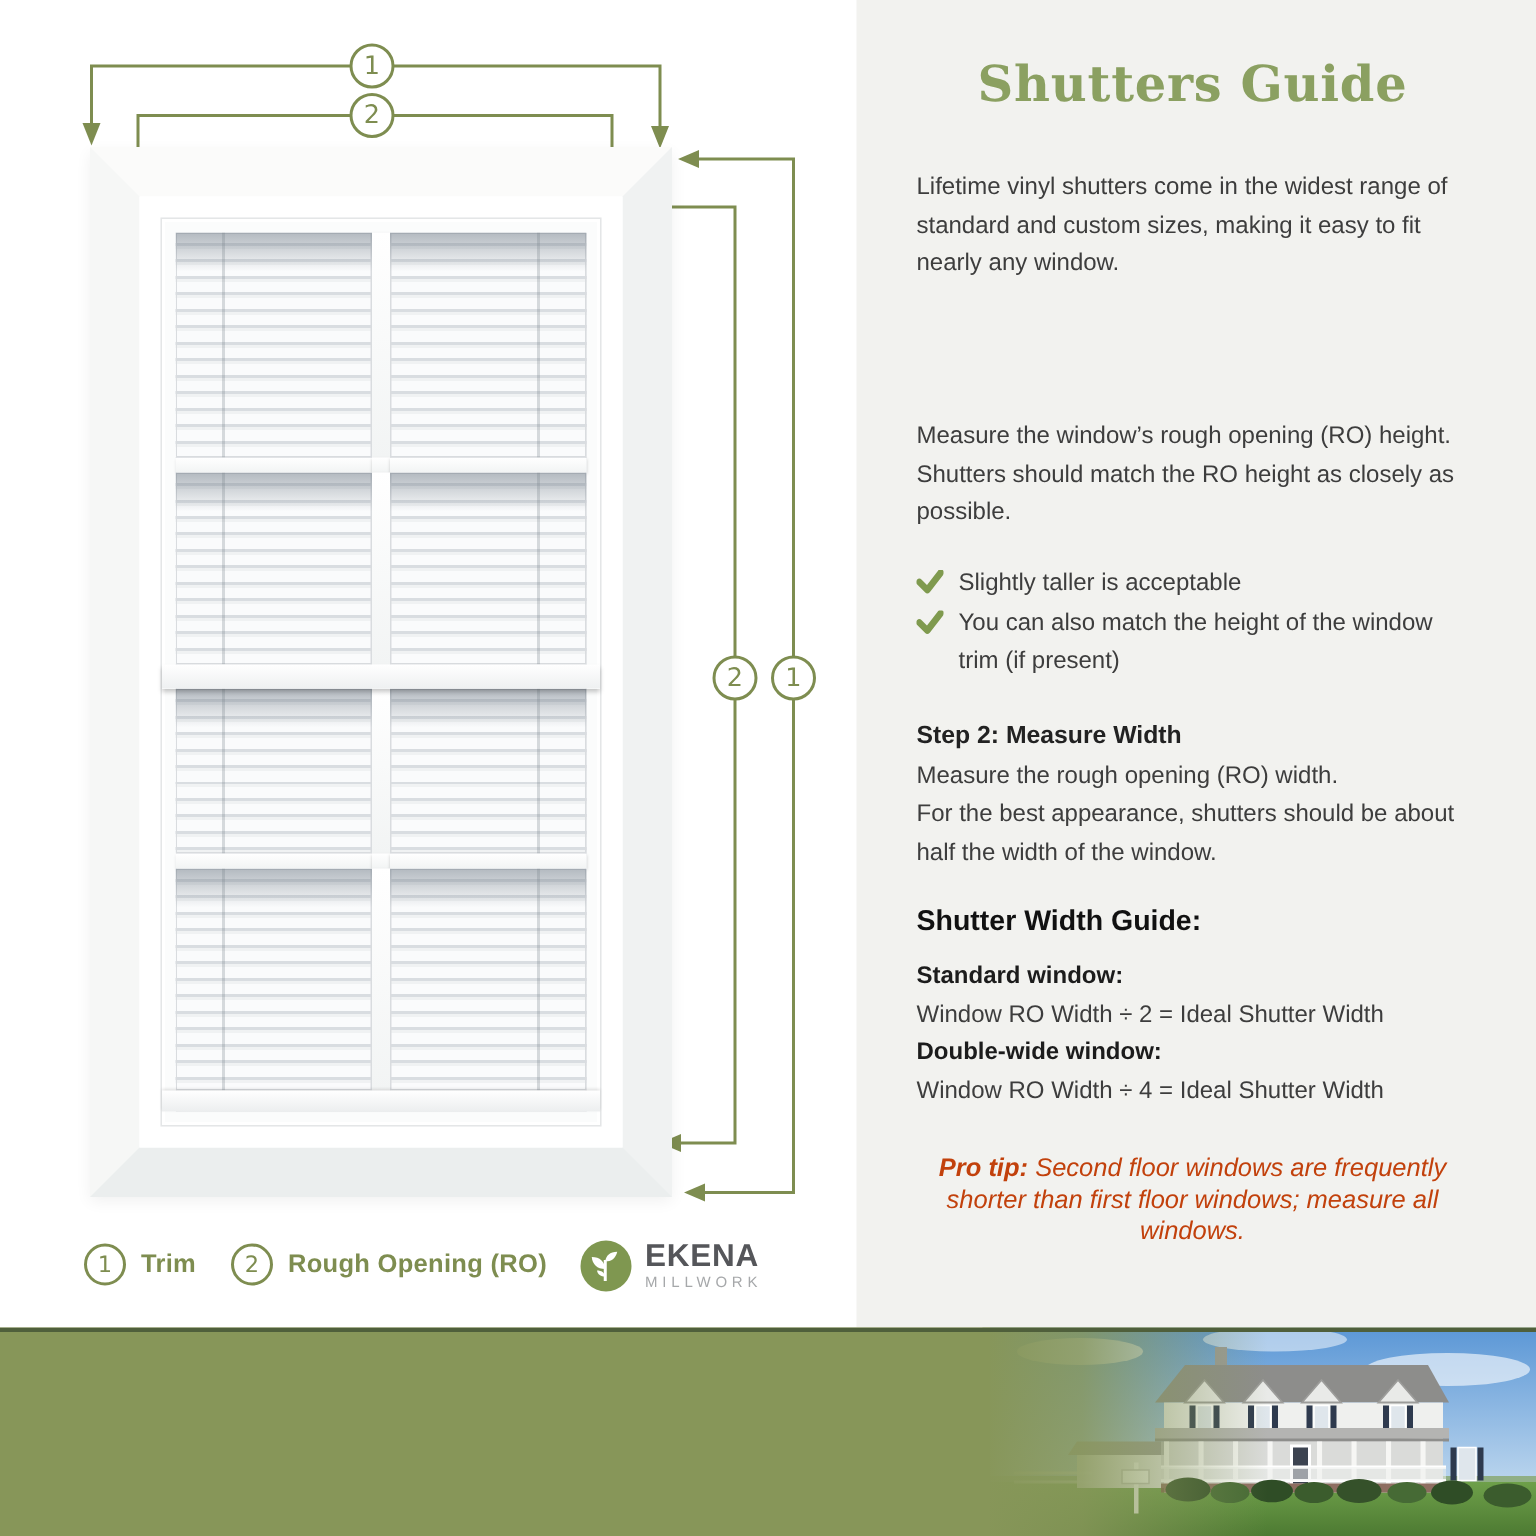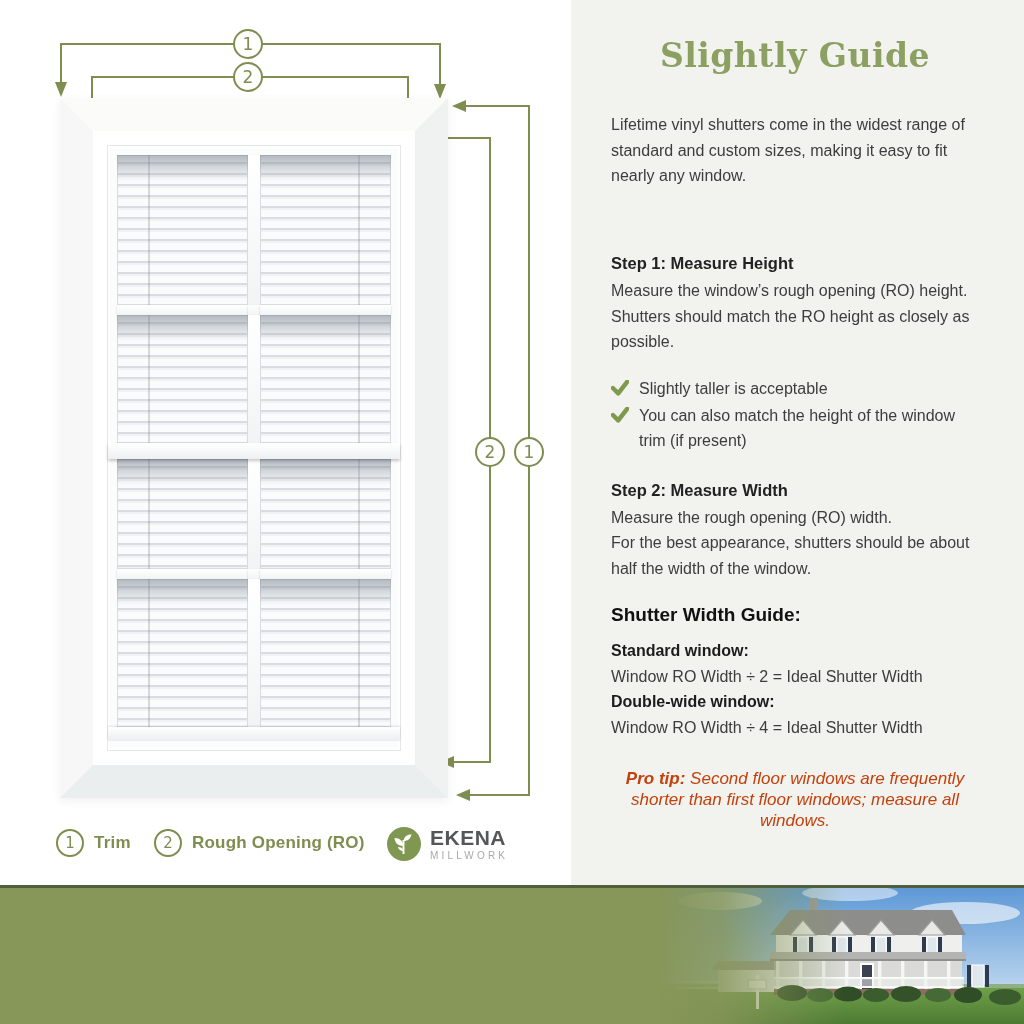--- a/index.html
+++ b/index.html
@@ -175,24 +175,23 @@
         <path d="M17.5 25 C14.5 25 12.5 23.8 12 21 C15 21 17 22.4 17.5 25 Z" fill="#ffffff"></path>
       </svg>
       <div class="ekena-texts">
         <span class="ekena-name">EKENA</span>
         <span class="ekena-sub">MILLWORK</span>
       </div>
     </div>
   </section>
 
   <section class="right-panel">
-    <h1 class="rp guide-title" style="margin:0;">Slightly Guide</h1>
+    <h1 class="rp guide-title" style="margin:0;">Shutters Guide</h1>
     <div class="rp intro">Lifetime vinyl shutters come in the widest range of standard and custom sizes, making it easy to fit nearly any window.</div>
 
-    <div class="rp h3 s1h">Step 1: Measure Height</div>
     <div class="rp s1b">Measure the window’s rough opening (RO) height. Shutters should match the RO height as closely as possible.</div>
 
     <div class="rp checks">
       <div class="check-row">
         <svg class="check-ic" width="18" height="16" viewBox="0 0 20 18" aria-hidden="true">
           <path d="M2 9 L8 15 L18 2" fill="none" stroke="#7f9a4e" stroke-width="5" stroke-linecap="round" stroke-linejoin="round"></path>
         </svg>
         <span>Slightly taller is acceptable</span>
       </div>
       <div class="check-row">

